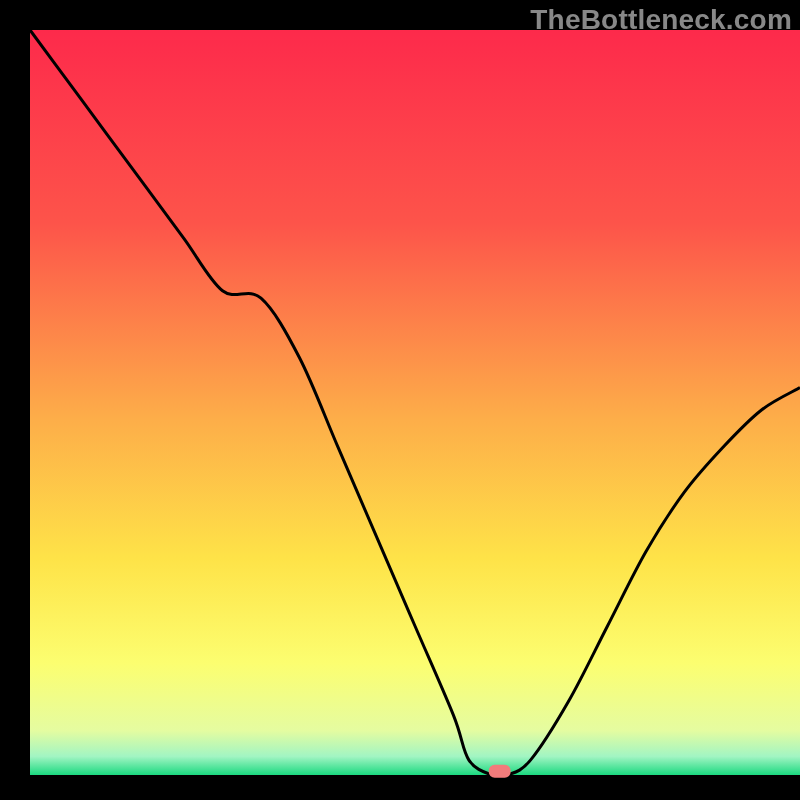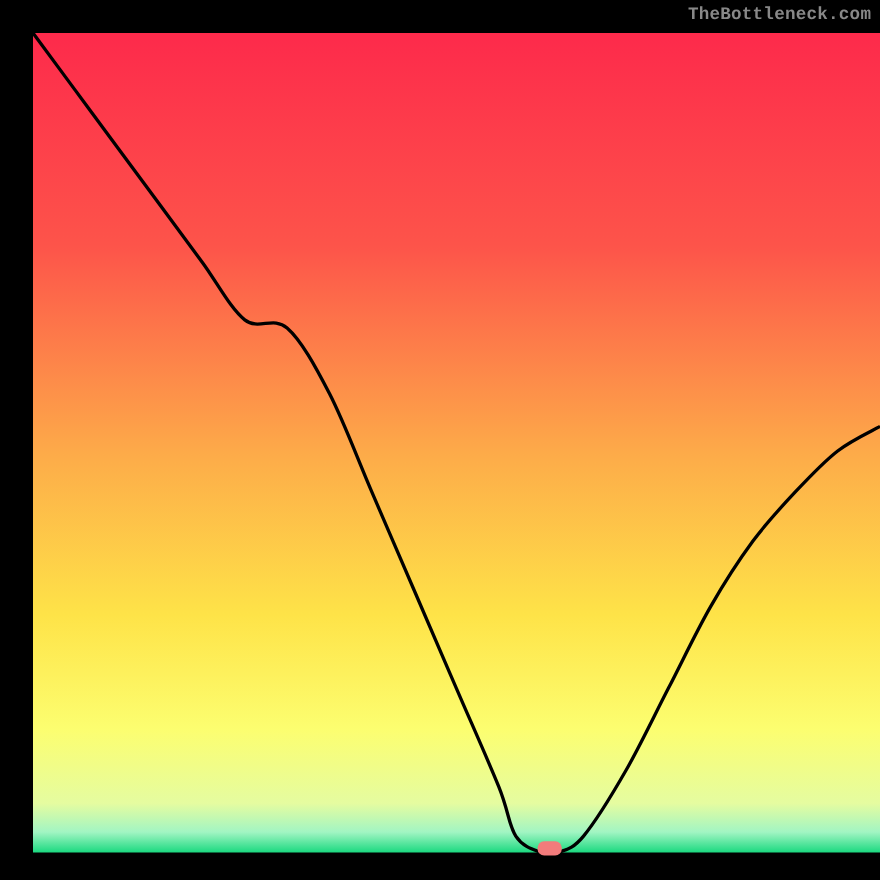--- a/index.html
+++ b/index.html
@@ -12,22 +12,22 @@
   }
   .wrap {
     position: relative;
     width: 800px;
     height: 800px;
   }
   .watermark {
     position: absolute;
     top: 4px;
     right: 8px;
-    font-family: Liberation Mono, monospace;
-    font-size: 16px;
+    font-family: Liberation Sans, sans-serif;
+    font-size: 28px;
     font-weight: bold;
     color: #888888;
     letter-spacing: 0.2px;
     z-index: 5;
   }
   svg {
     display: block;
   }
 </style>
 </head>

